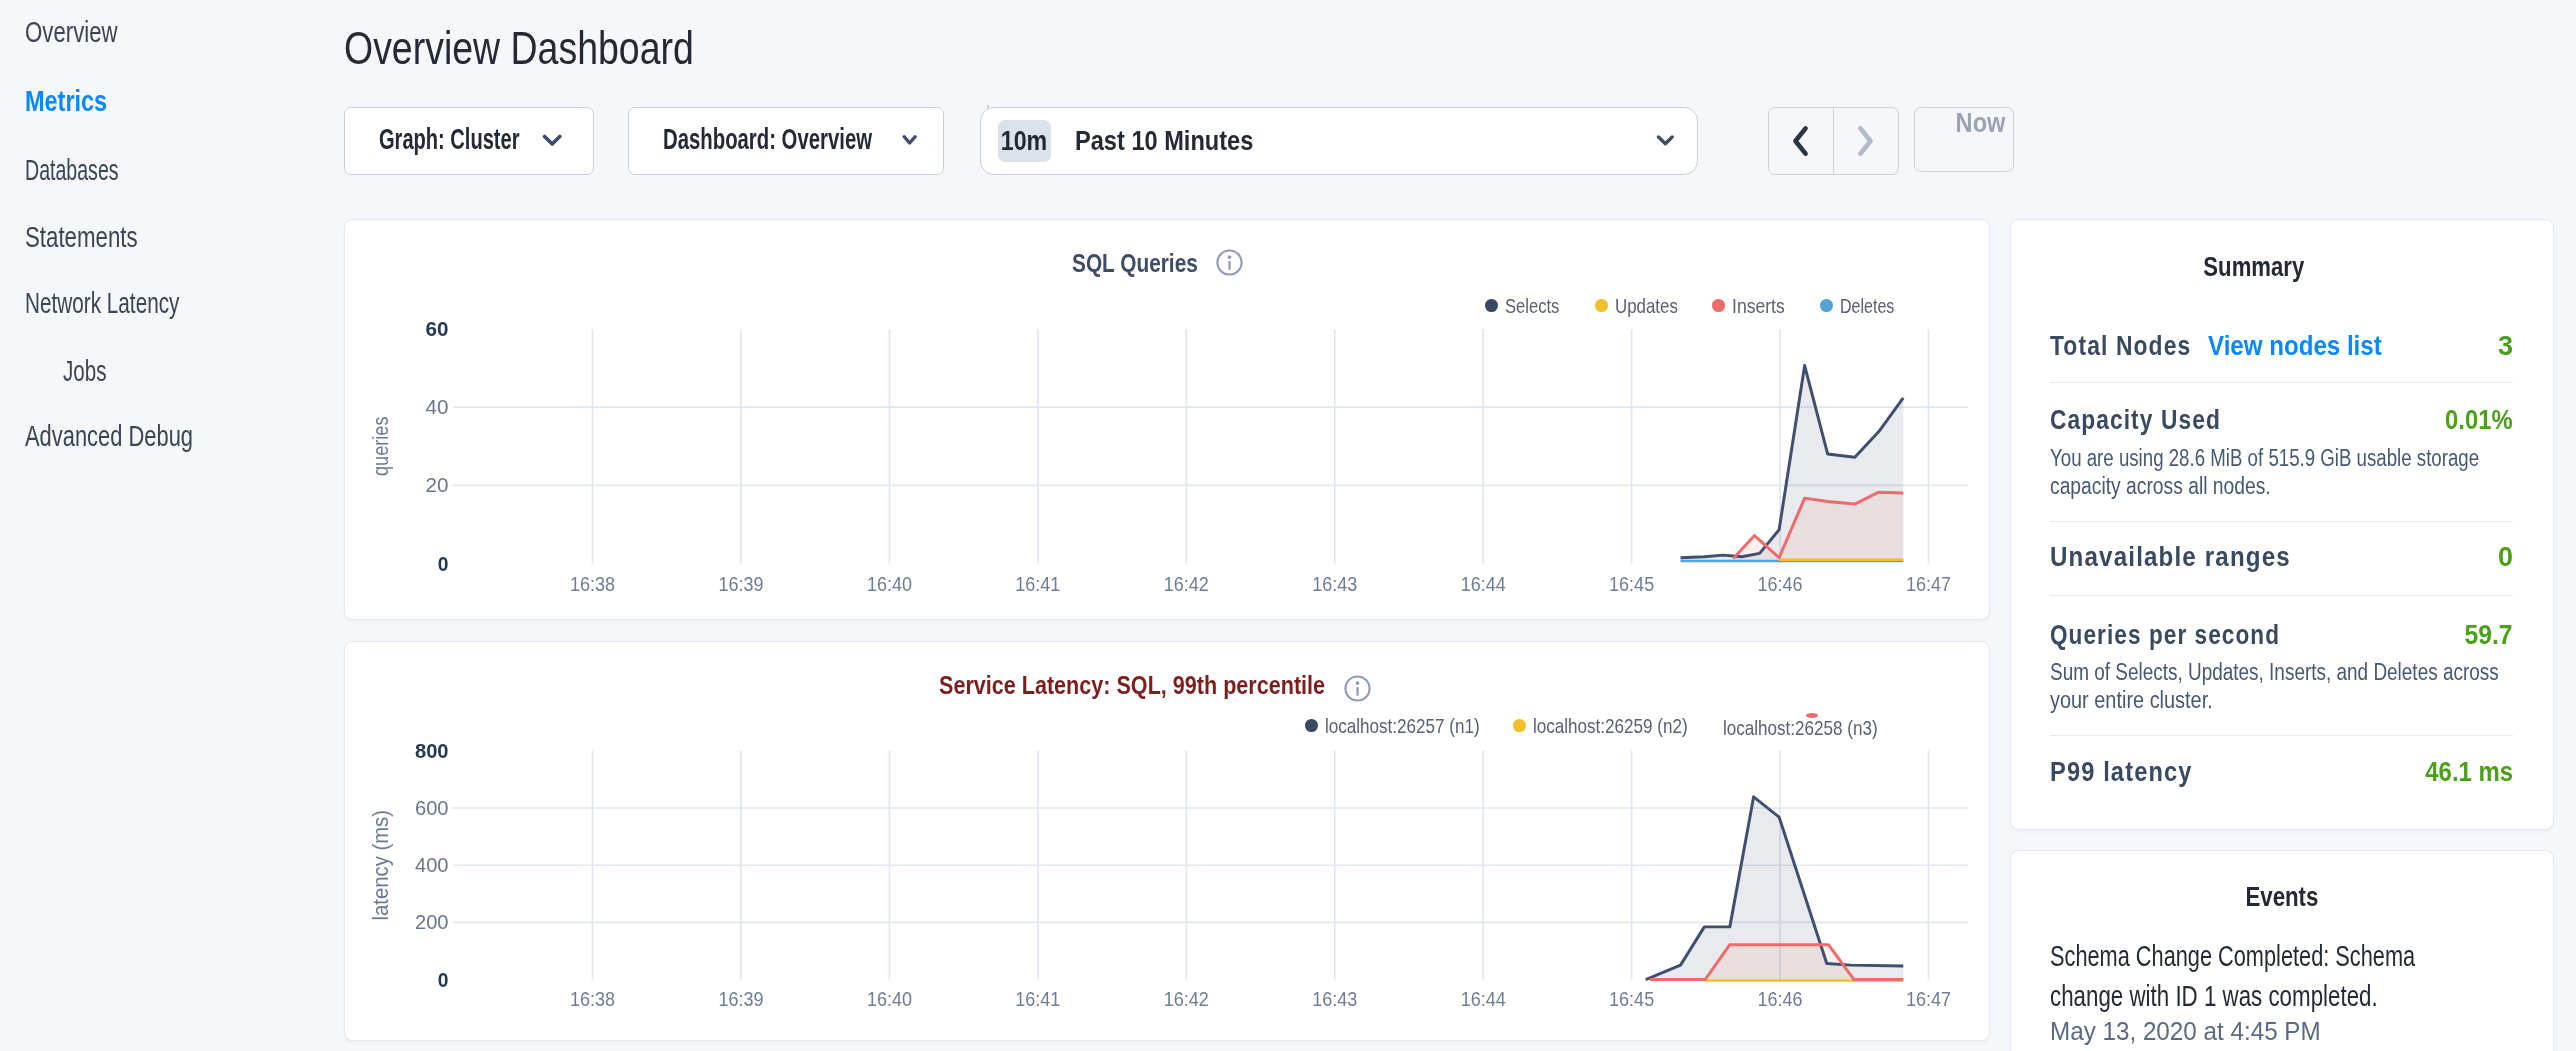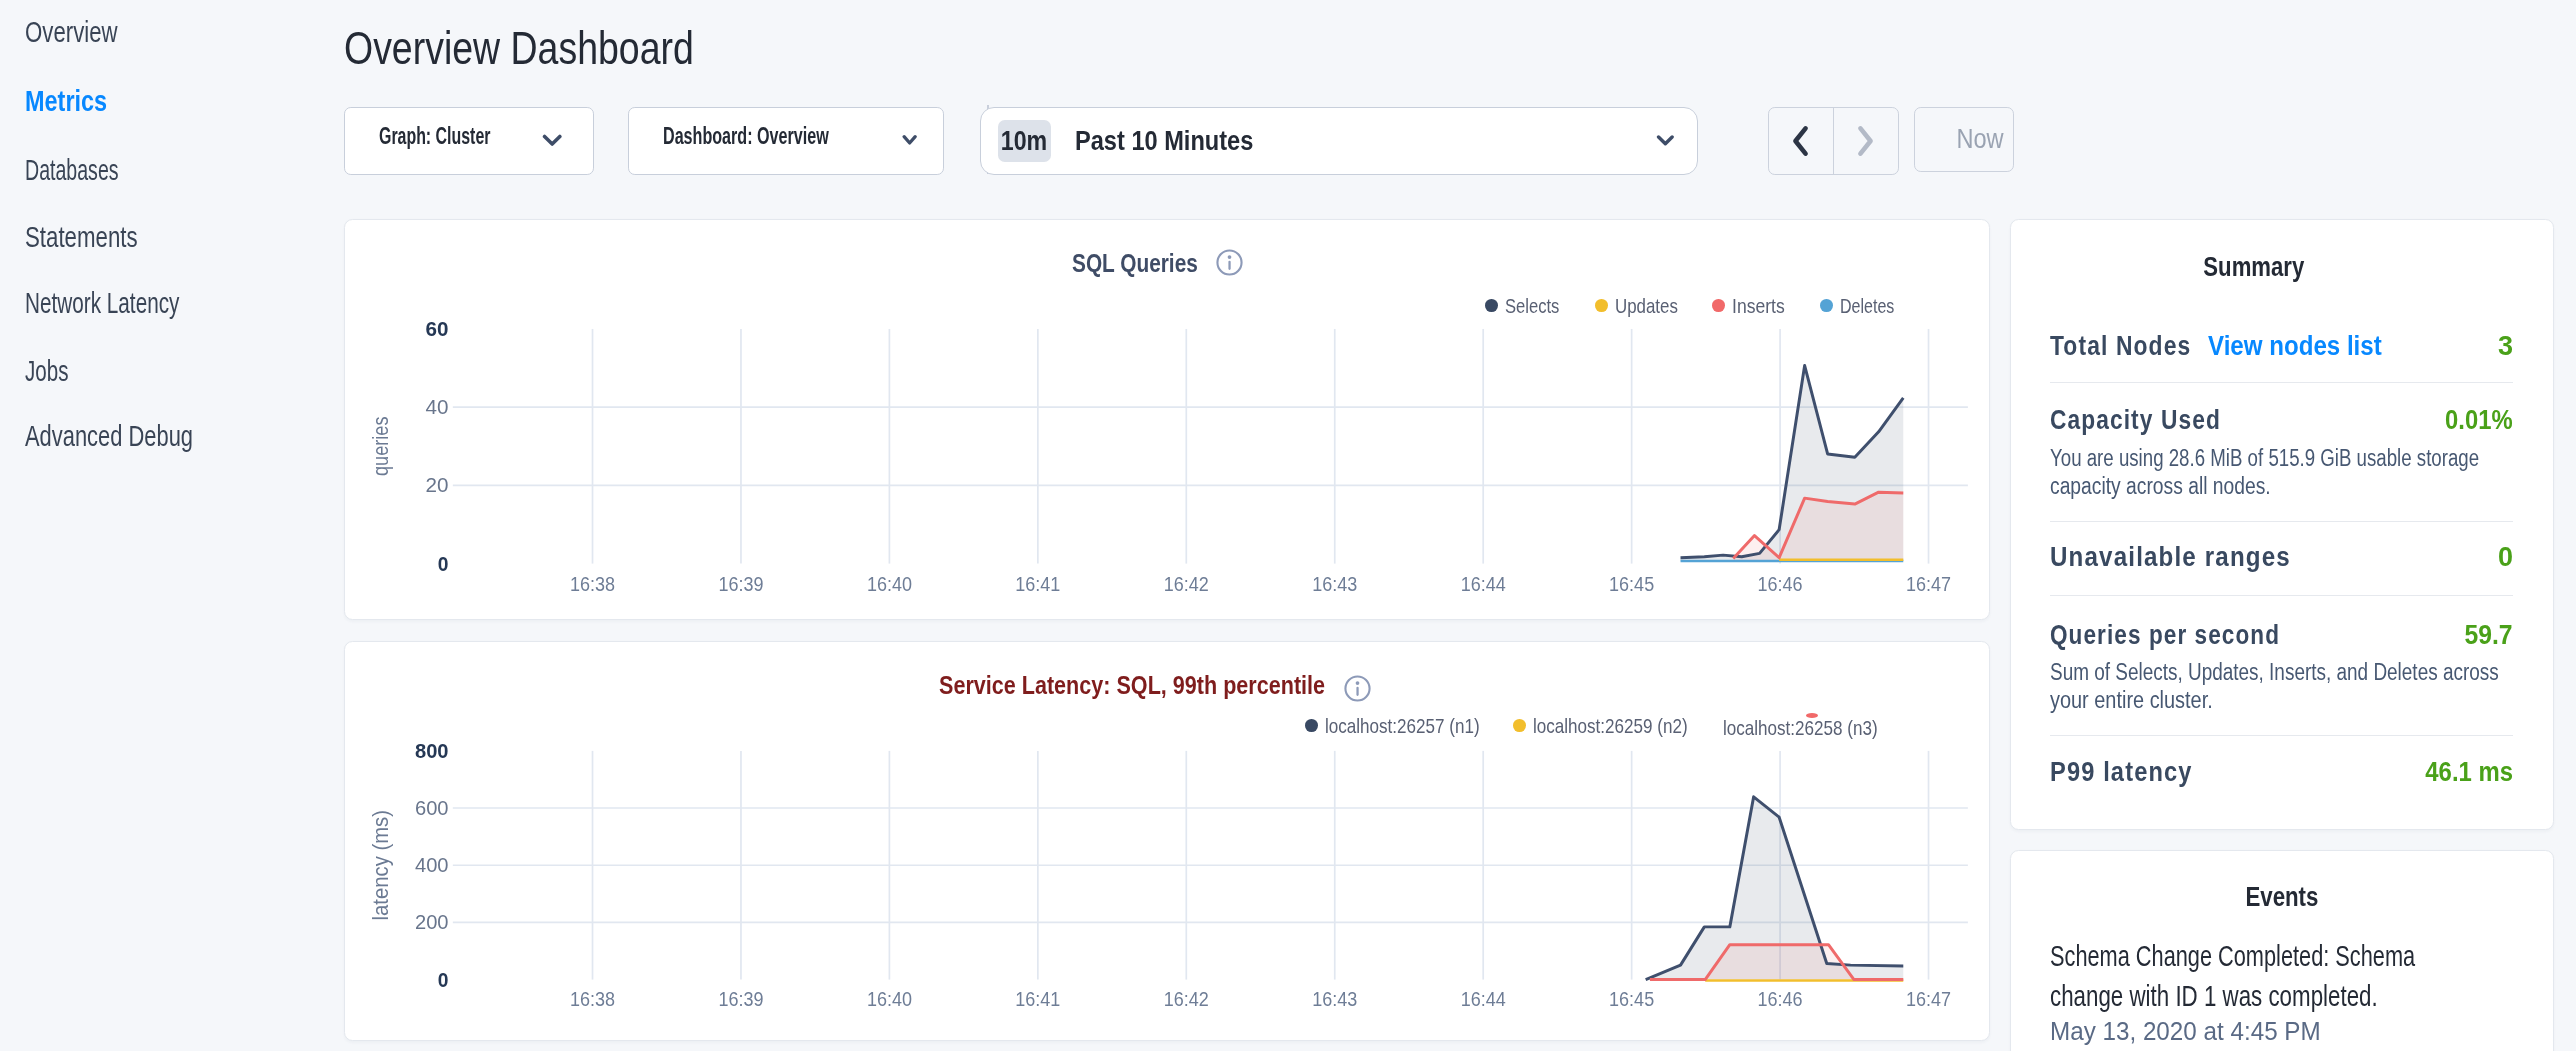--- a/index.html
+++ b/index.html
@@ -7,40 +7,40 @@
     font-family:"Liberation Sans", sans-serif; }
   .abs { position:absolute; }
   .sx { display:inline-block; transform-origin:0 50%; white-space:nowrap; }
   .sxr { display:inline-block; transform-origin:100% 50%; white-space:nowrap; }
   .sxc { display:inline-block; transform-origin:50% 50%; white-space:nowrap; }
   
   .nav div { position:absolute; white-space:nowrap; line-height:1; font-size:29px; color:#394455; left:25px; }
   
   .ctl { position:absolute; top:107px; height:68px; background:#fff;
     border:1.7px solid #c8cfdb; border-radius:6.8px; color:#242a35; }
-  .ctl .lbl { position:absolute; line-height:1; font-weight:bold; font-size:23px; }
+  .ctl .lbl { position:absolute; line-height:1; font-weight:bold; font-size:29px; }
   .card { position:absolute; background:#fff; border:0.9px solid #e4e8ee; border-radius:8.5px;
     box-shadow:0 1.7px 2.6px rgba(56,76,105,0.04); }
   .leg { position:absolute; height:25.5px; display:flex; align-items:center;
     font-size:20.4px; color:#596073; line-height:1; }
   .leg i { display:block; width:12.8px; height:12.8px; border-radius:50%; margin-right:7.7px; }
   .slabel { position:absolute; line-height:1; font-weight:bold; font-size:27px; color:#394960; letter-spacing:1.3px; }
   .sval { position:absolute; line-height:1; right:63px; color:#4aa119; font-weight:bold; font-size:27px; }
   .sdesc { position:absolute; line-height:28px; font-size:23px; color:#475872; }
   .sdiv { position:absolute; left:2050px; width:463px; height:0.9px; background:#e6e9ee; }
 </style>
 </head>
 <body>
   <div class="nav">
     <div style="top:18px;"><span class="sx" style="transform:scaleX(0.766);">Overview</span></div>
     <div style="top:87px; color:#0788ff; font-weight:bold;"><span class="sx" style="transform:scaleX(0.809);">Metrics</span></div>
     <div style="top:156px;"><span class="sx" style="transform:scaleX(0.675);">Databases</span></div>
     <div style="top:223px;"><span class="sx" style="transform:scaleX(0.768);">Statements</span></div>
     <div style="top:289px;"><span class="sx" style="transform:scaleX(0.715);">Network Latency</span></div>
-    <div style="top:357px;"><span class="sx" style="transform:scaleX(0.71);">Jobs</span></div>
+    <div style="top:357px;margin-left:38px;"><span class="sx" style="transform:scaleX(0.71);">Jobs</span></div>
     <div style="top:422px;text-align:right;"><span class="sx" style="transform:scaleX(0.755);">Advanced Debug</span></div>
   </div>
 
   <div class="abs" style="left:344px; top:24px; font-size:47px; line-height:1; color:#242a35;"><span class="sx" style="transform:scaleX(0.797);">Overview Dashboard</span></div>
 
   <div class="ctl" style="left:344px; width:250px;">
     <span class="lbl" style="left:34px; top:17px;"><span class="sx" style="transform:scaleX(0.692);">Graph: Cluster</span></span>
     <svg class="abs" style="right:31px; top:25px;" width="20.4" height="14.5" viewBox="0 0 24 17">
       <path d="M3 4 L12 13 L21 4" fill="none" stroke="#3e4d68" stroke-width="4.2" stroke-linecap="round" stroke-linejoin="round"></path>
     </svg>
@@ -66,21 +66,21 @@
       <svg width="17" height="32" viewBox="0 0 20 38">
         <path d="M16 4 L4 19 L16 34" fill="none" stroke="#2c3545" stroke-width="5.5" stroke-linecap="round" stroke-linejoin="round"></path>
       </svg>
     </div>
     <div style="width:50%; height:100%; display:flex; align-items:center; justify-content:center;">
       <svg width="17" height="32" viewBox="0 0 20 38">
         <path d="M4 4 L16 19 L4 34" fill="none" stroke="#b3bac7" stroke-width="5.5" stroke-linecap="round" stroke-linejoin="round"></path>
       </svg>
     </div>
   </div>
-  <div class="abs" style="left:1914px; top:107px; width:100px; height:65px; border:1.7px solid #ccd2dd; border-radius:6.8px; display:flex; align-items:center; justify-content:center; font-size:27px; font-weight:normal; color:#9aa3b2;padding-left:33px;">
+  <div class="abs" style="left:1914px; top:107px; width:100px; height:65px; border:1.7px solid #ccd2dd; border-radius:6.8px; display:flex; justify-content:center; font-size:27px; font-weight:bold; color:#9aa3b2;padding-left:33px;">
     <span class="sxc" style="transform:scaleX(0.873);">Now</span>
   </div>
 
   <div class="card" style="left:344px; top:219px; width:1646px; height:401px;"></div>
   <div class="abs" style="left:1072px; top:251px; font-size:25.5px; font-weight:bold; color:#3f4c66; line-height:1;"><span class="sx" style="transform:scaleX(0.817);">SQL Queries</span></div>
   <svg class="abs" style="left:1216px; top:249px;" width="27" height="27" viewBox="0 0 32 32">
     <circle cx="16" cy="16" r="14.3" fill="none" stroke="#8d9ab8" stroke-width="2.5"></circle>
     <circle cx="16" cy="9.6" r="2.2" fill="#8d9ab8"></circle>
     <rect x="14.7" y="13.8" width="2.7" height="11" rx="1.35" fill="#8d9ab8"></rect>
   </svg>

